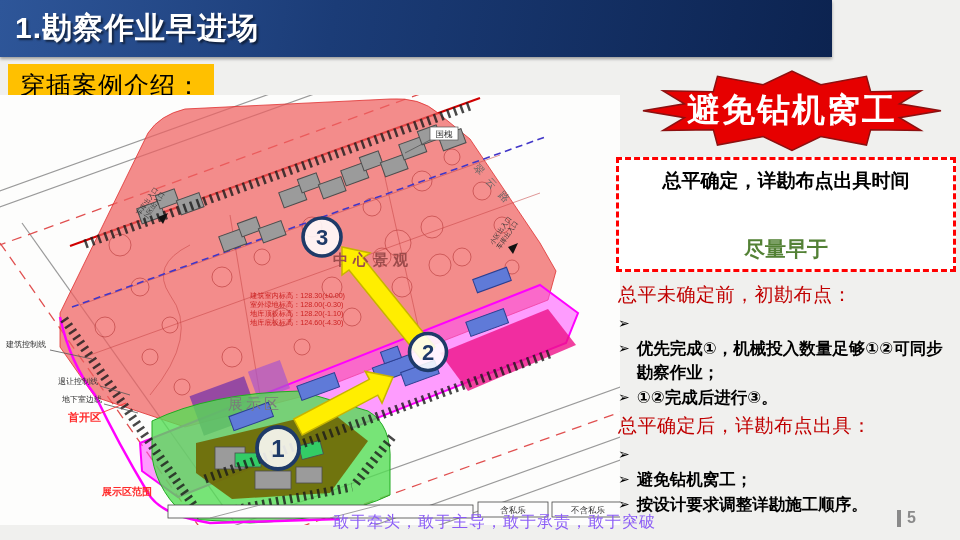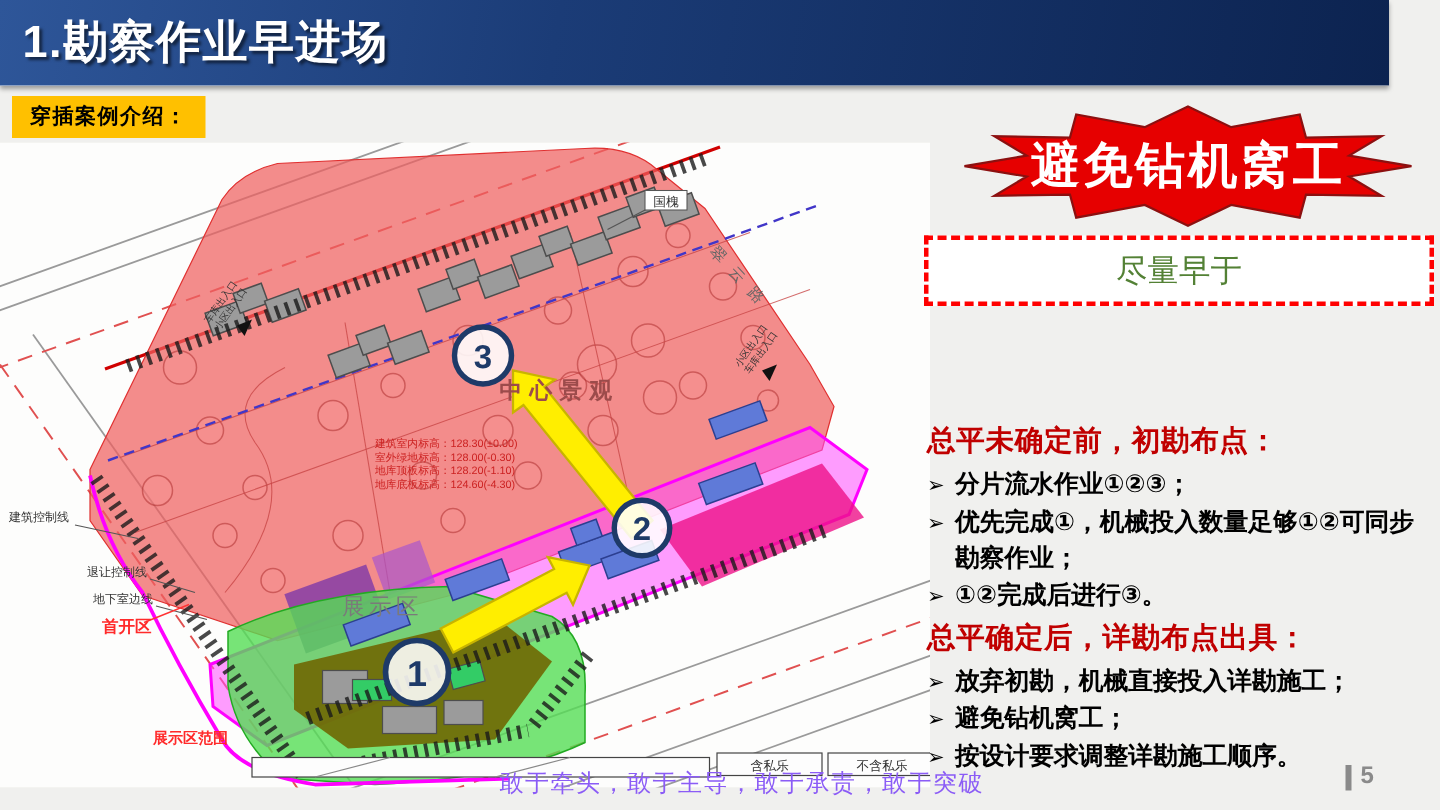--- a/index.html
+++ b/index.html
@@ -3,55 +3,55 @@
 <meta charset="utf-8">
 <style>
   html,body{margin:0;padding:0;}
   body{
     width:960px;height:540px;position:relative;overflow:hidden;
     background:#f0f0ee;
     font-family:"Liberation Sans","DejaVu Sans",sans-serif;
   }
   
   .header{
-    position:absolute;left:0;top:0;width:926px;height:57px;
+    position:absolute;left:0;top:0;width:832px;height:57px;
     background:linear-gradient(100deg,#2e5699 0%,#1b3c77 40%,#0c2350 100%);
     box-shadow:0 2px 3px rgba(0,0,0,.35);
   }
   .header .title{
     position:absolute;left:15px;top:8px;color:#fff;font-size:30px;font-weight:800;
     text-shadow:2px 2px 2px rgba(0,0,0,.55);letter-spacing:1px;
   }
   
   .tag{
     position:absolute;left:8px;top:64px;background:#ffc000;color:#000;
-    font-size:14px;font-weight:700;padding:5px 12px;letter-spacing:1px;
+    font-size:25px;font-weight:400;padding:5px 12px;letter-spacing:1px;
   }
   
   .legend{position:absolute;left:6px;top:120px;}
   .legend div{font-size:23px;font-weight:800;color:#000;line-height:34px;}
   
   .map{position:absolute;left:0;top:95px;width:620px;height:430px;}
   
   .burst{position:absolute;left:638px;top:66px;width:308px;height:88px;}
   .burst svg{position:absolute;inset:0;}
   .burst .blabel{
     position:absolute;inset:0;display:flex;align-items:center;justify-content:center;
     color:#fff;font-size:33px;font-weight:800;letter-spacing:2px;
   }
   
   .callout{
     position:absolute;left:616px;top:157px;width:330px;background:#fff;
     border:3px dashed #ff0000;text-align:center;padding:7px 2px 6px 2px;
   }
   .co1,.co3{font-size:19px;font-weight:800;color:#000;line-height:27px;}
-  .co2{font-size:21px;font-weight:400;color:#538135;line-height:28px;}
+  .co2{font-size:21px;font-weight:700;color:#538135;line-height:28px;margin-top:41px;}
   
   .sec{position:absolute;width:340px;left:618px;}
-  .sec .heading{font-size:19px;font-weight:700;color:#c00000;line-height:24px;margin-bottom:4px;letter-spacing:.5px;}
+  .sec .heading{font-size:19px;font-weight:400;color:#c00000;line-height:24px;margin-bottom:4px;letter-spacing:.5px;}
   .bullet{display:flex;gap:7px;font-size:16.5px;font-weight:700;color:#000;line-height:24px;margin-bottom:1px;}
   .bmark{flex:0 0 auto;font-size:14px;line-height:24px;}
   
   .slogan{position:absolute;left:333px;top:512px;font-size:16px;font-weight:400;color:#8b5cf6;letter-spacing:1px;}
   .pageno{position:absolute;left:897px;top:509px;display:flex;align-items:center;gap:6px;}
   .pbar{width:4px;height:17px;background:#8a8a8a;}
   .pnum{font-size:16px;font-weight:700;color:#8a8a8a;}
 </style>
 </head>
 <body>
@@ -248,44 +248,43 @@
 </svg>
 
 <div class="burst">
   <svg viewBox="-155 -45 310 90" preserveAspectRatio="none">
     <polygon fill="#e60000" stroke="#8c1010" stroke-width="1.5" points="150,0 108.2,7 129.9,20 79.2,19.1 75,34.6 29,26.1 0,40 -29,26.1 -75,34.6 -79.2,19.1 -129.9,20 -108.2,7 -150,0 -108.2,-7 -129.9,-20 -79.2,-19.1 -75,-34.6 -29,-26.1 0,-40 29,-26.1 75,-34.6 79.2,-19.1 129.9,-20 108.2,-7"></polygon>
   </svg>
   <div class="blabel">避免钻机窝工</div>
 </div>
 
 <div class="callout">
+  <div class="co1">总平确定，详勘布点出具时间</div>
   <div class="co2">尽量早于</div>
 </div>
 
 <div class="sec" style="top:283px">
   <div class="heading">总平未确定前，初勘布点：</div>
   <div class="bullet">
     <span class="bmark">➢</span>
-    <span>分片流水作业①②③；</span>
   </div>
   <div class="bullet">
     <span class="bmark">➢</span>
     <span>优先完成①，机械投入数量足够①②可同步勘察作业；</span>
   </div>
   <div class="bullet">
     <span class="bmark">➢</span>
     <span>①②完成后进行③。</span>
   </div>
 </div>
 
 <div class="sec" style="top:414px">
   <div class="heading">总平确定后，详勘布点出具：</div>
   <div class="bullet">
     <span class="bmark">➢</span>
-    <span>放弃初勘，机械直接投入详勘施工；</span>
   </div>
   <div class="bullet">
     <span class="bmark">➢</span>
     <span>避免钻机窝工；</span>
   </div>
   <div class="bullet">
     <span class="bmark">➢</span>
     <span>按设计要求调整详勘施工顺序。</span>
   </div>
 </div>

